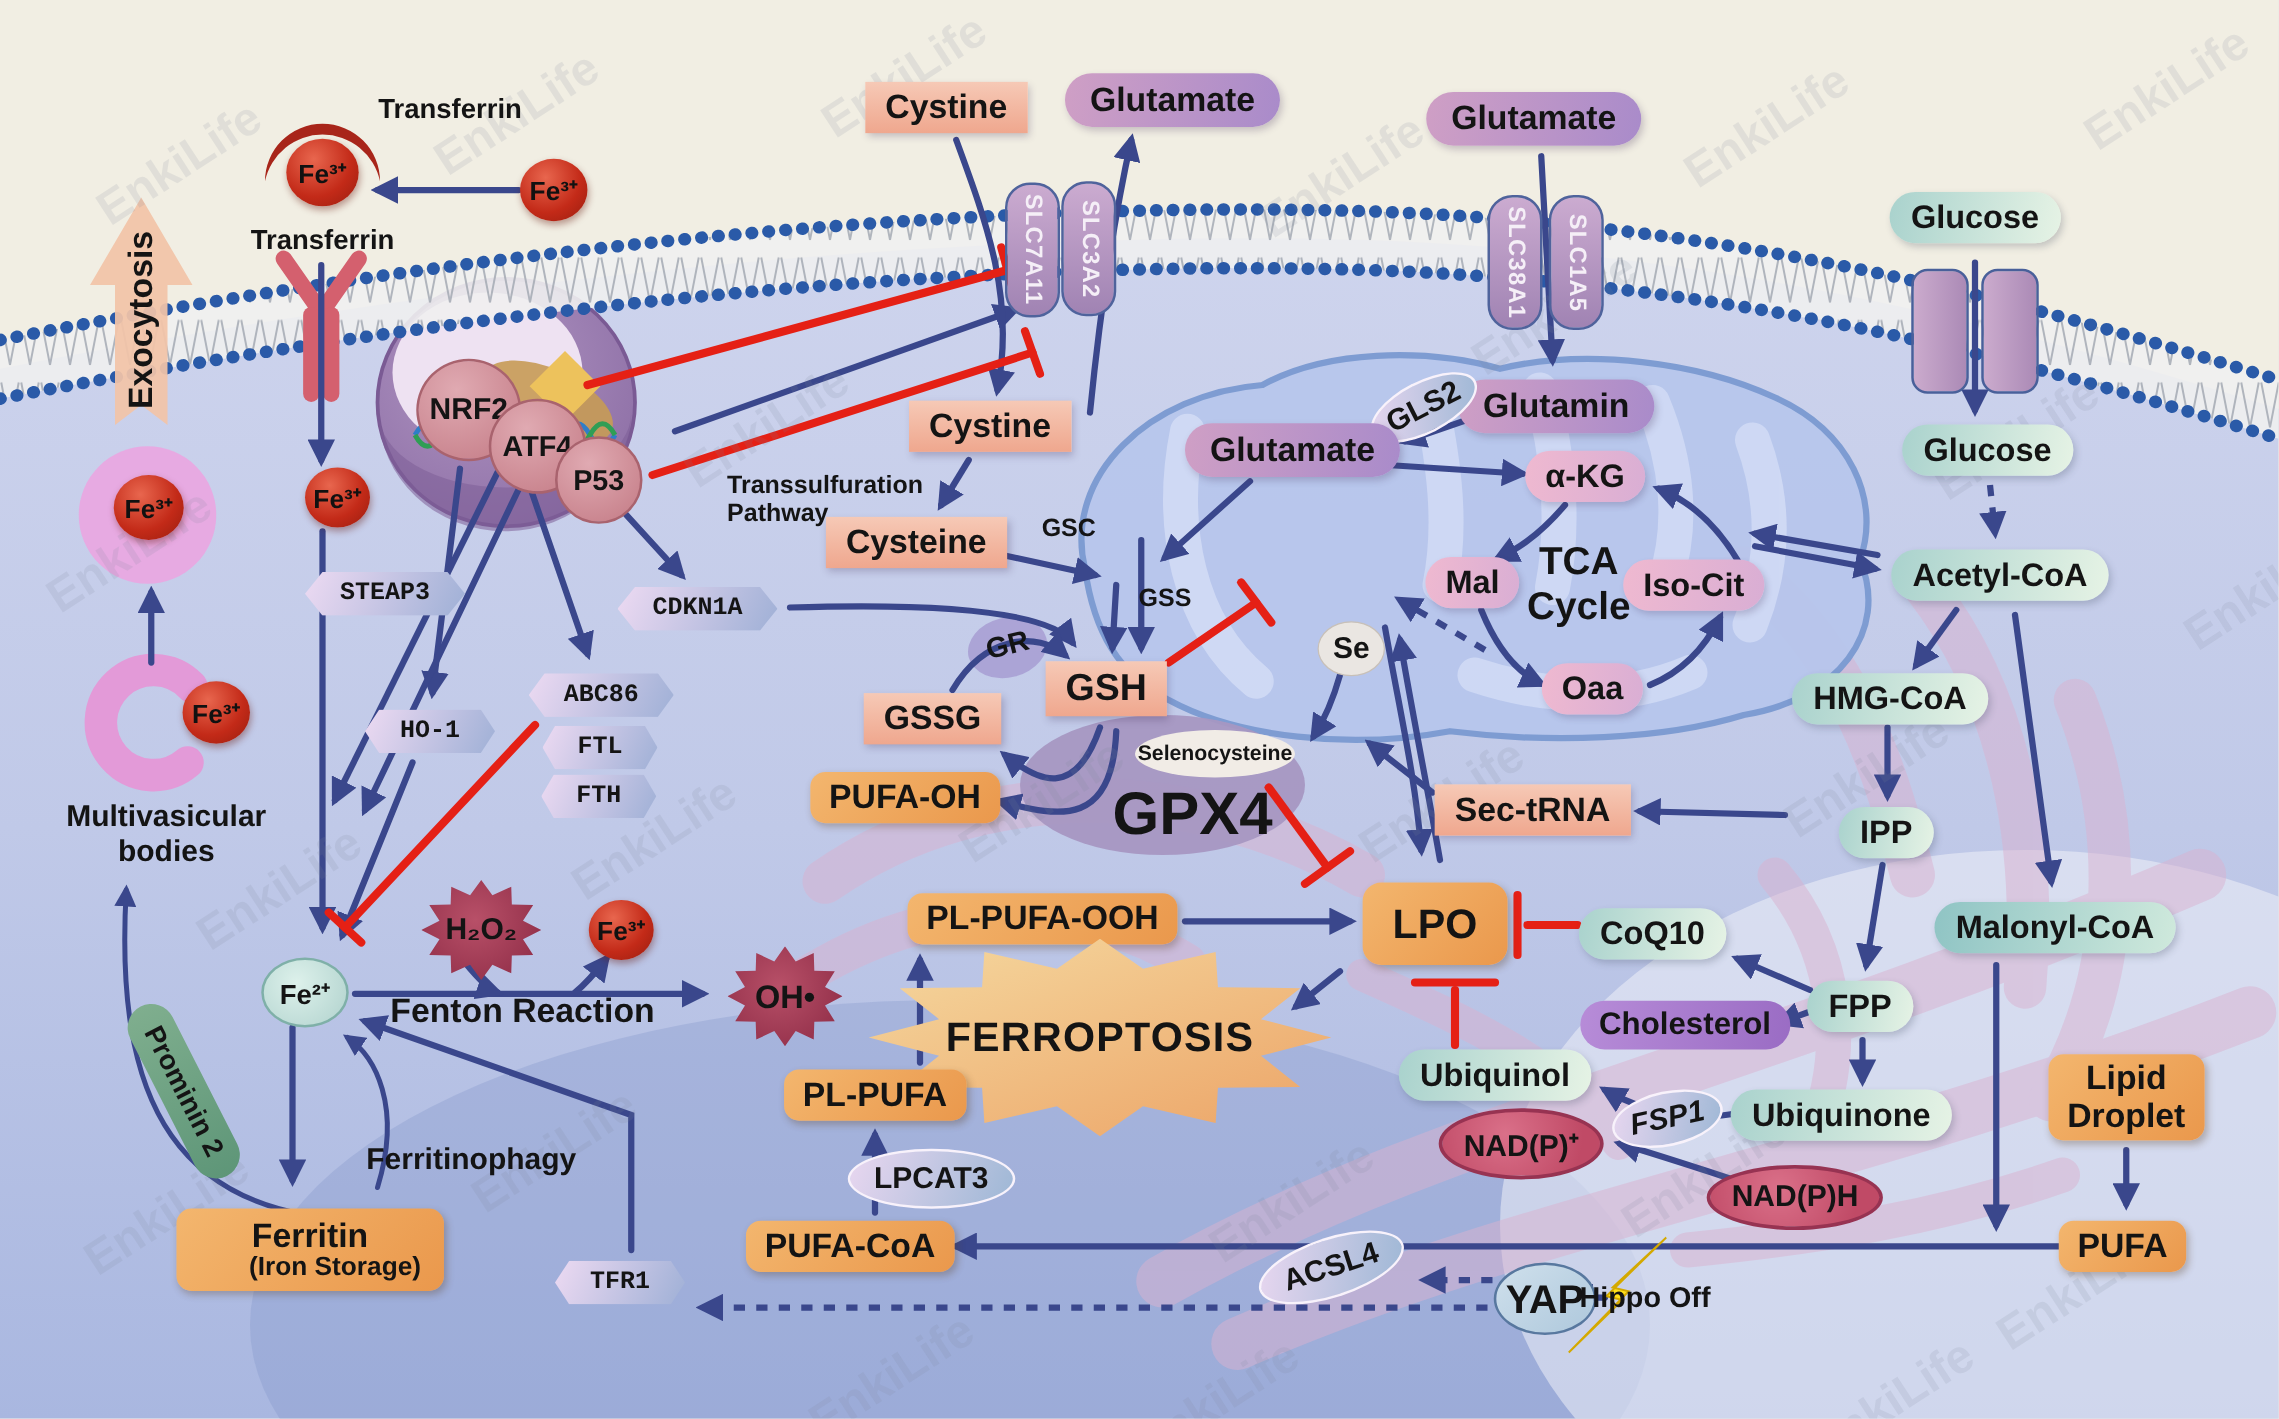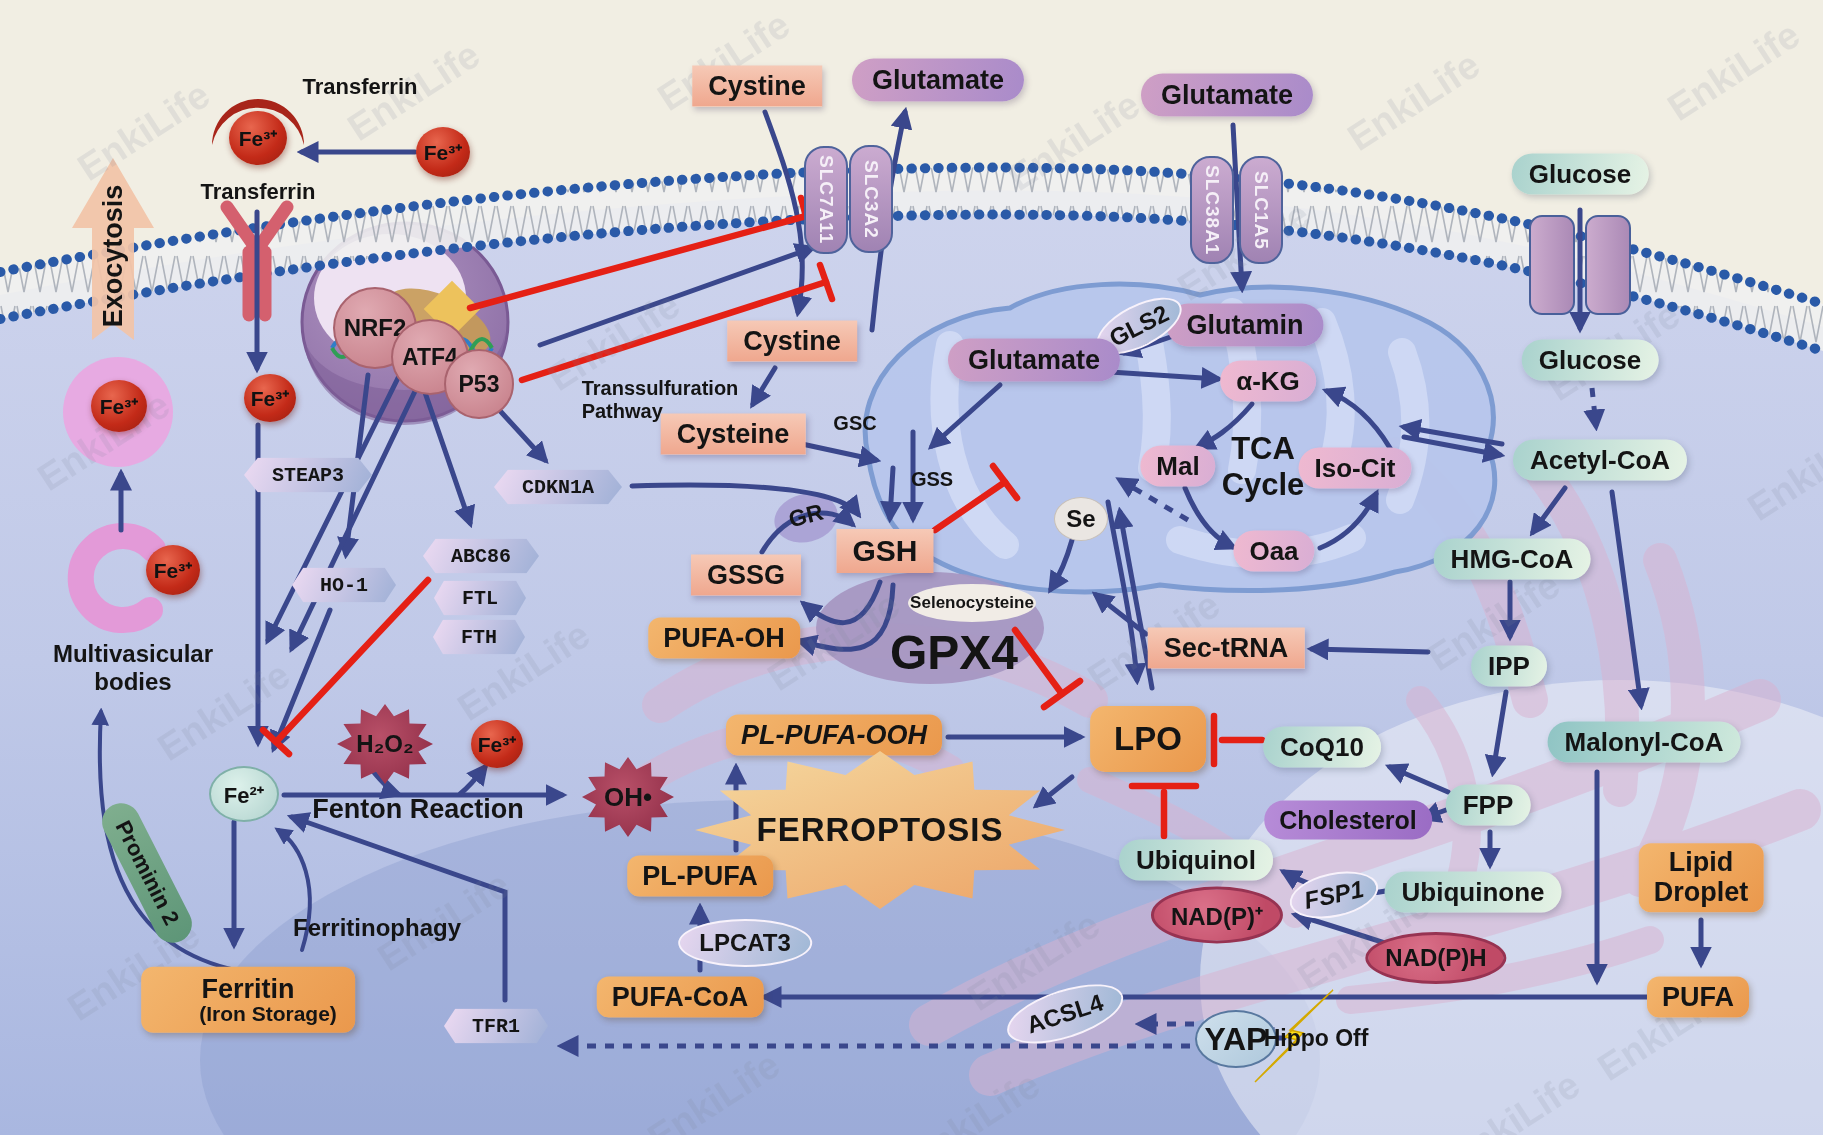--- a/index.html
+++ b/index.html
@@ -269,21 +269,21 @@
 </div>
 <div class="lbl box-salmon" style="left:733px;top:434px;">Cysteine</div>
 <div class="lbl" style="left:855px;top:423px;font-size:20px;font-weight:700;">GSC</div>
 <div class="lbl" style="left:932px;top:479px;font-size:20px;font-weight:700;">GSS</div>
 <div class="lbl" style="left:806px;top:516px;transform:translate(-50%,-50%) rotate(-14deg);font-size:23px;font-weight:700;">GR</div>
 <div class="lbl box-salmon" style="left:885px;top:551px;font-size:30px;">GSH</div>
 <div class="lbl box-salmon" style="left:746px;top:575px;">GSSG</div>
 <div class="lbl box-orange" style="left:724px;top:638px;">PUFA-OH</div>
 <div class="lbl" style="left:972px;top:603px;font-size:17px;font-weight:600;">Selenocysteine</div>
 <div class="lbl" style="left:954px;top:652px;font-size:48px;font-weight:600;">GPX4</div>
-<div class="lbl box-orange" style="left:834px;top:735px;font-style:italic;">PL-PUFA-OOH</div>
+<div class="lbl box-orange" style="left:834px;top:735px;">PL-PUFA-OOH</div>
 <div class="lbl box-orange" style="left:1148px;top:739px;font-size:33px;padding:14px 24px;border-radius:15px;">LPO</div>
 <div class="lbl box-salmon" style="left:1226px;top:648px;">Sec-tRNA</div>
 
 <div class="lbl pill-purple" style="left:1227px;top:95px;">Glutamate</div>
 <div class="lbl transporter" style="left:1212px;top:210px;">SLC38A1</div>
 <div class="lbl transporter" style="left:1261px;top:210px;">SLC1A5</div>
 <div class="lbl pill-purple" style="left:1245px;top:325px;">Glutamin</div>
 <div class="lbl ellipse-lav" style="left:1139px;top:326px;transform:translate(-50%,-50%) rotate(-27deg);padding:5px 13px;">GLS2</div>
 <div class="lbl pill-purple" style="left:1034px;top:360px;">Glutamate</div>
 <div class="lbl pill-pink" style="left:1268px;top:381px;">α-KG</div>

